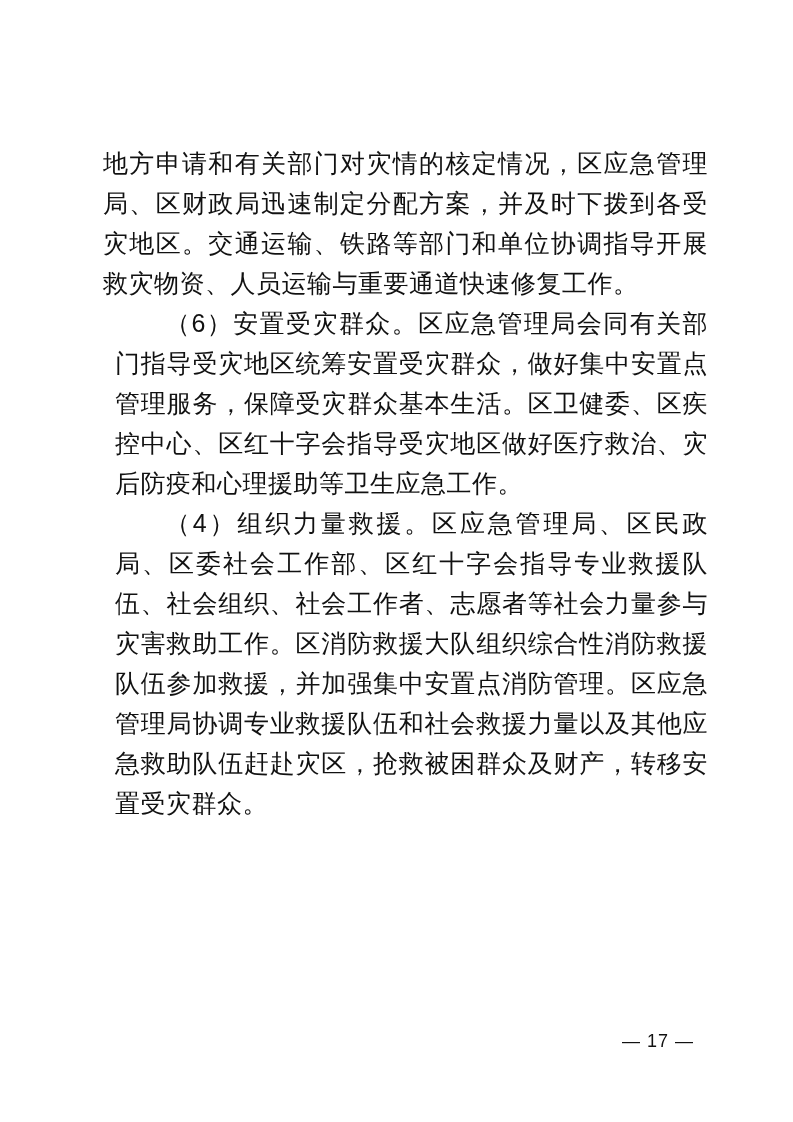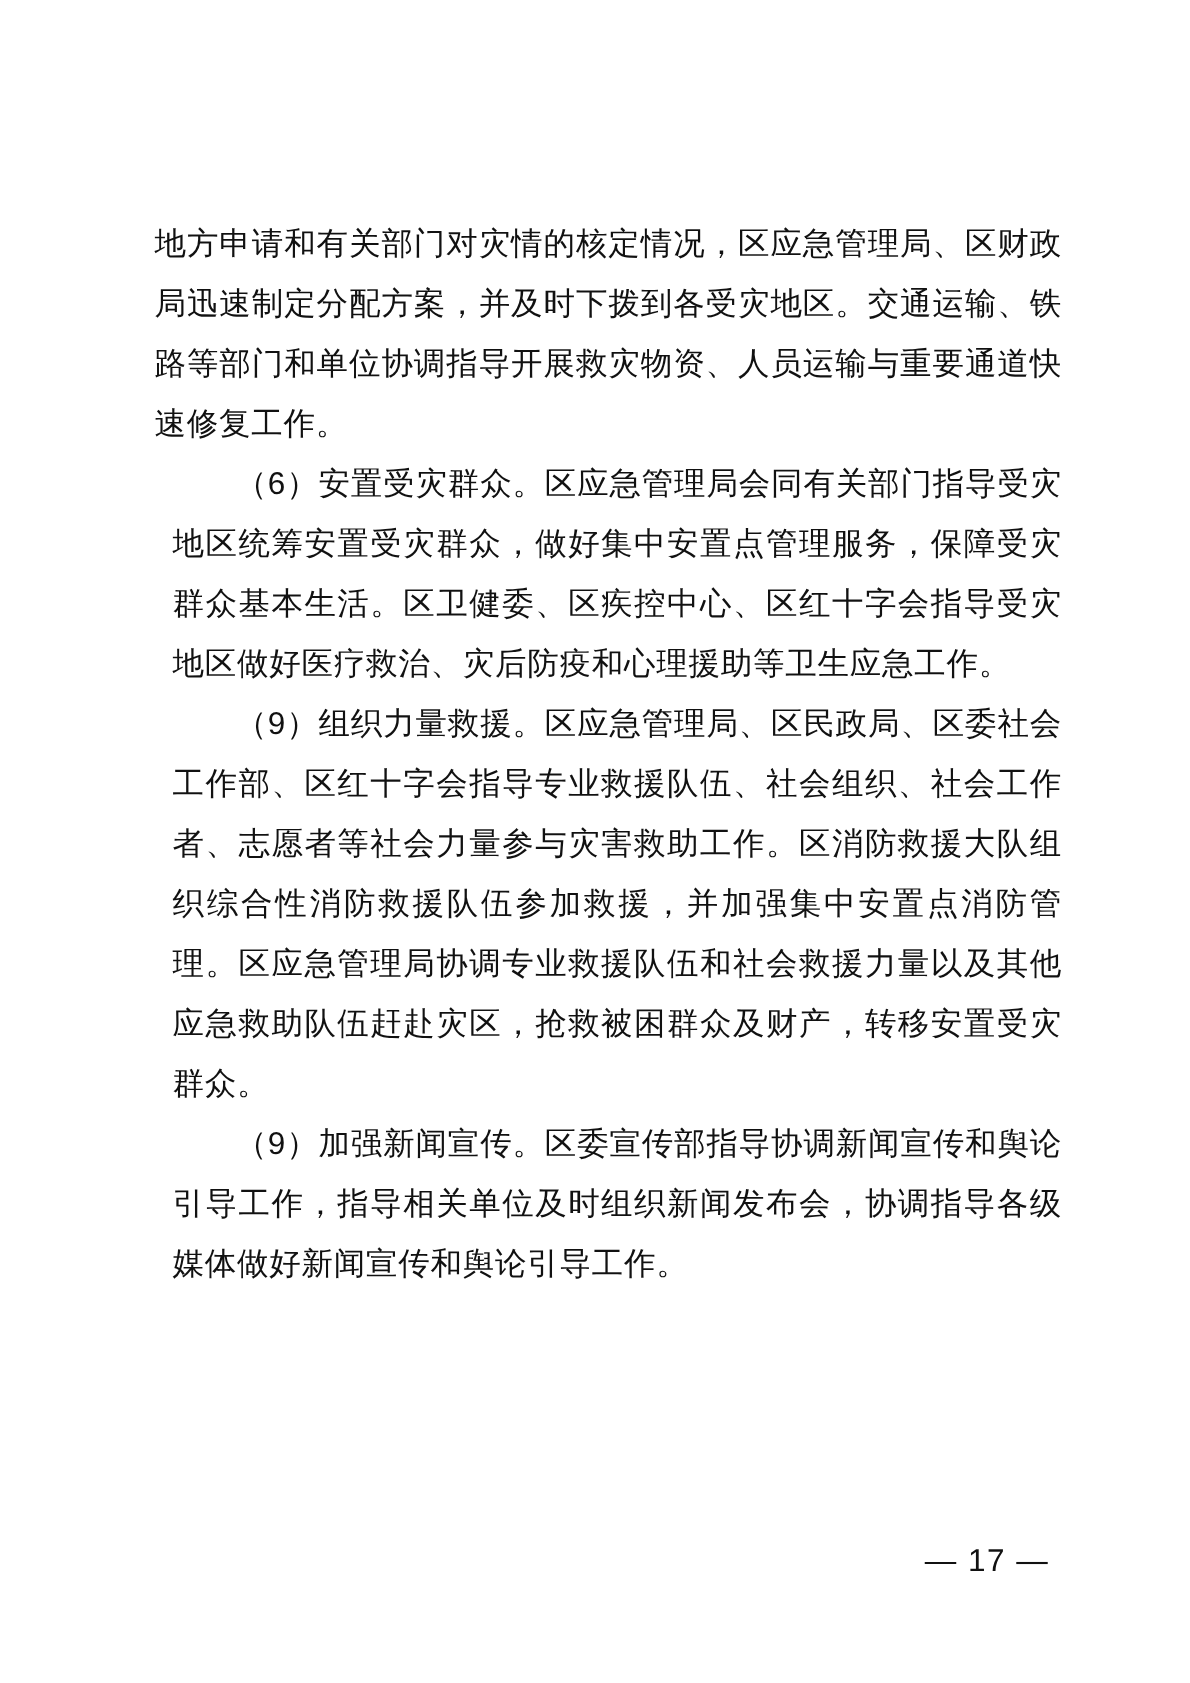--- a/index.html
+++ b/index.html
@@ -14,51 +14,50 @@
     height: 1122px;
     background: #ffffff;
     overflow: hidden;
   }
   .text-block {
     position: absolute;
     left: 103px;
     top: 143px;
     width: 605px;
     color: #111111;
-    font-size: 21px;
+    font-size: 25px;
     line-height: 40px;
     text-align: justify;
     text-justify: inter-character;
     letter-spacing: 0.5px;
   }
   .text-block p {
     margin: 0;
   }
   .text-block p.indent {
     text-indent: 2em;
     margin-left: 12px;
   }
   .page-number {
     position: absolute;
     top: 1028px;
     left: 603px;
     width: 110px;
     text-align: center;
     color: #111111;
-    font-size: 21px;
+    font-size: 18px;
     line-height: 26px;
     letter-spacing: 1px;
     white-space: nowrap;
   }
 </style>
 </head>
 <body>
 
 <div class="page">
   <div class="text-block">
     <p>地方申请和有关部门对灾情的核定情况，区应急管理局、区财政局迅速制定分配方案，并及时下拨到各受灾地区。交通运输、铁路等部门和单位协调指导开展救灾物资、人员运输与重要通道快速修复工作。</p>
     <p class="indent">（6）安置受灾群众。区应急管理局会同有关部门指导受灾地区统筹安置受灾群众，做好集中安置点管理服务，保障受灾群众基本生活。区卫健委、区疾控中心、区红十字会指导受灾地区做好医疗救治、灾后防疫和心理援助等卫生应急工作。</p>
-    <p class="indent">（9）组织力量救援。区应急管理局、区民政局、区委社会工作部、区红十字会指导专业救援队伍、社会组织、社会工作者、志愿者等社会力量参与灾害救助工作。区消防救援大队组织综合性消防救援队伍参加救援，并加强集中安置点消防管理。区应急管理局协调专业救援队伍和社会救援力量以及其他应急救助队伍赶赴灾区，抢救被困群众及财产，转移安置受灾群众。</p>
-    <p class="indent">（9）加强新闻宣传。区委宣传部指导协调新闻宣传和舆论引导工作，指导相关单位及时组织新闻发布会，协调指导各级媒体做好新闻宣传和舆论引导工作。</p>
+    <p class="indent">（4）组织力量救援。区应急管理局、区民政局、区委社会工作部、区红十字会指导专业救援队伍、社会组织、社会工作者、志愿者等社会力量参与灾害救助工作。区消防救援大队组织综合性消防救援队伍参加救援，并加强集中安置点消防管理。区应急管理局协调专业救援队伍和社会救援力量以及其他应急救助队伍赶赴灾区，抢救被困群众及财产，转移安置受灾群众。</p>
   </div>
 
   <div class="page-number">— 17 —</div>
 </div>
 
 </body></html>

